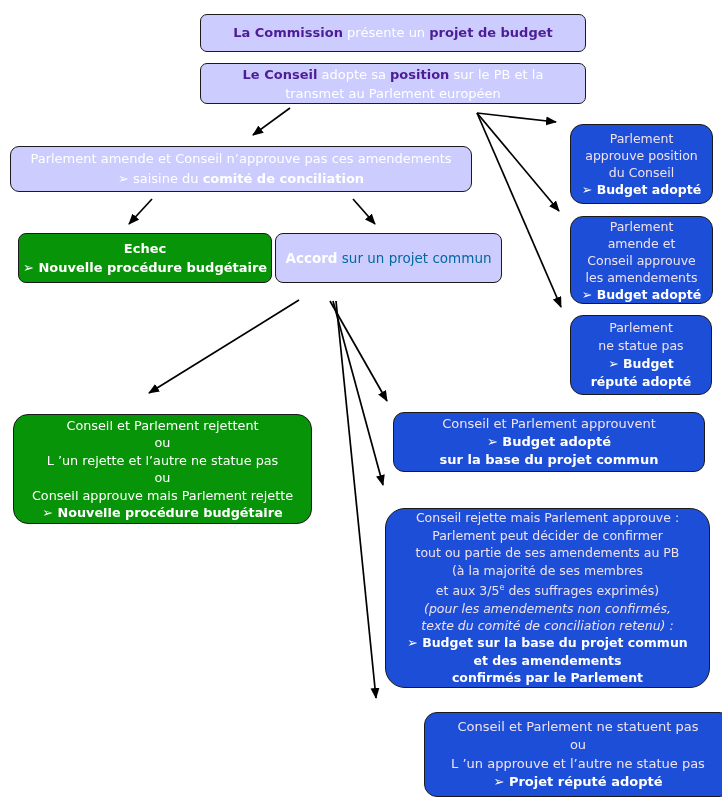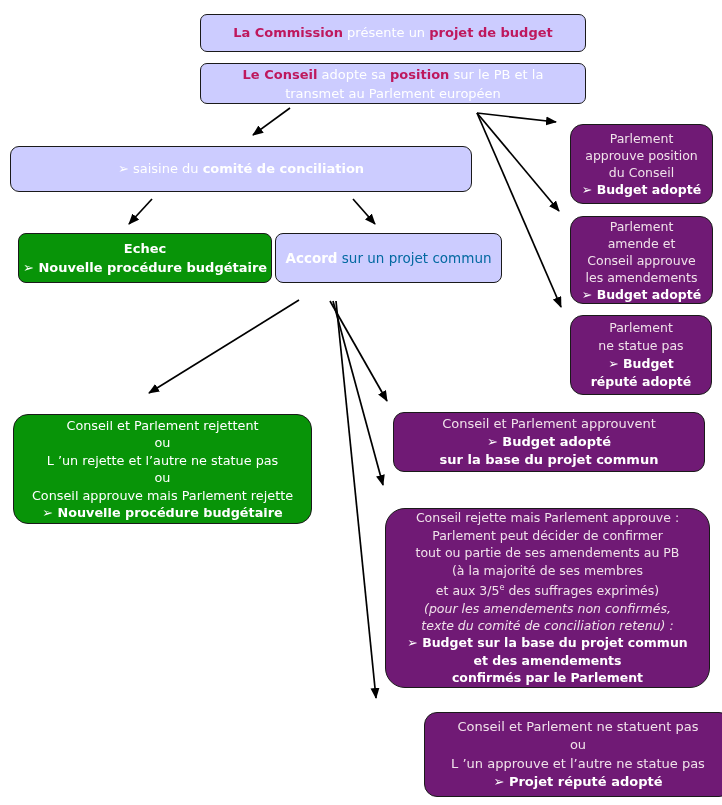--- a/index.html
+++ b/index.html
@@ -8,23 +8,23 @@
     font-family:"DejaVu Sans","Liberation Sans",sans-serif;overflow:hidden;
   }
   #arrows{position:absolute;left:0;top:0;width:722px;height:805px;z-index:1;}
   .box{
     position:absolute;z-index:2;box-sizing:border-box;
     border:1.5px solid #1a1a1a;display:flex;flex-direction:column;
     justify-content:center;text-align:center;padding:2px 4px;
   }
   .lav{background:#ccccff;color:#ffffff;}
   .grn{background:#089408;color:#ffffff;}
-  .mar{background:#701a75;color:#f0e2ea;}
+  .mar{background:#1d4ed8;color:#f0e2ea;}
   .b{font-weight:bold;}
-  .navy{color:#be185d;}
+  .navy{color:#4c1d95;}
   .mar .b,.grn .b{color:#ffffff;}
   .it{font-style:italic;}
   .line{white-space:nowrap;}
   sup{font-size:0.65em;}
   
   #bx-commission{left:200px;top:14px;width:386px;height:38px;border-radius:7px;font-size:13px;line-height:18px;}
   #bx-conseil{left:200px;top:63px;width:386px;height:41px;border-radius:7px;font-size:13px;line-height:19px;}
   #bx-conciliation{left:10px;top:146px;width:462px;height:46px;border-radius:9px;font-size:13px;line-height:20px;}
   #bx-echec{left:18px;top:233px;width:254px;height:50px;border-radius:8px;font-size:13px;line-height:19px;}
   #bx-accord{left:275px;top:233px;width:227px;height:50px;border-radius:8px;font-size:13.5px;}
@@ -63,20 +63,21 @@
   <div id="bx-commission" class="box lav">
     <div class="line"><span class="b navy">La Commission</span><span> présente un </span><span class="b navy">projet de budget</span></div>
   </div>
 
   <div id="bx-conseil" class="box lav">
     <div class="line"><span class="b navy">Le Conseil</span><span> adopte sa </span><span class="b navy">position</span><span> sur le PB et la</span></div>
     <div class="line"><span>transmet au Parlement européen</span></div>
   </div>
 
   <div id="bx-conciliation" class="box lav">
+    <div class="line"><span>Parlement amende et Conseil n’approuve pas ces amendements</span></div>
     <div class="line"><span>➢ saisine du </span><span class="b">comité de conciliation</span></div>
   </div>
 
   <div id="bx-echec" class="box grn">
     <div class="line b"><span>Echec</span></div>
     <div class="line b"><span>➢ Nouvelle procédure budgétaire</span></div>
   </div>
 
   <div id="bx-accord" class="box lav">
     <div class="line"><span class="b">Accord</span><span class="accord-dim"> sur un projet commun</span></div>

